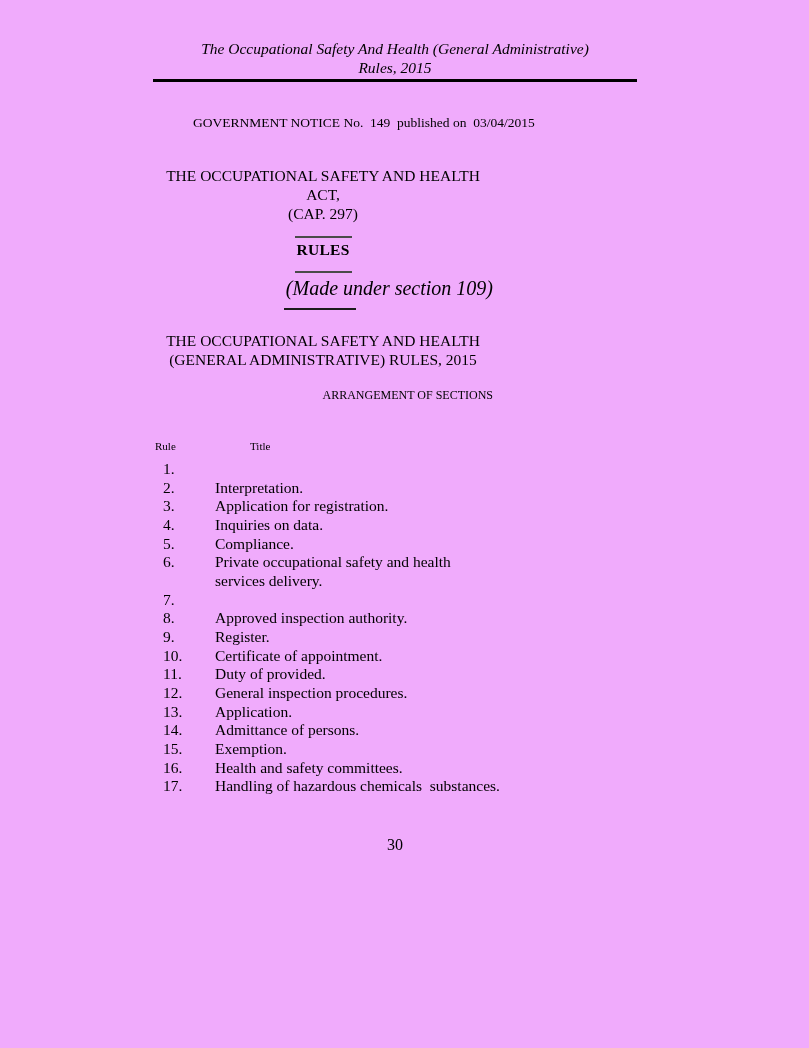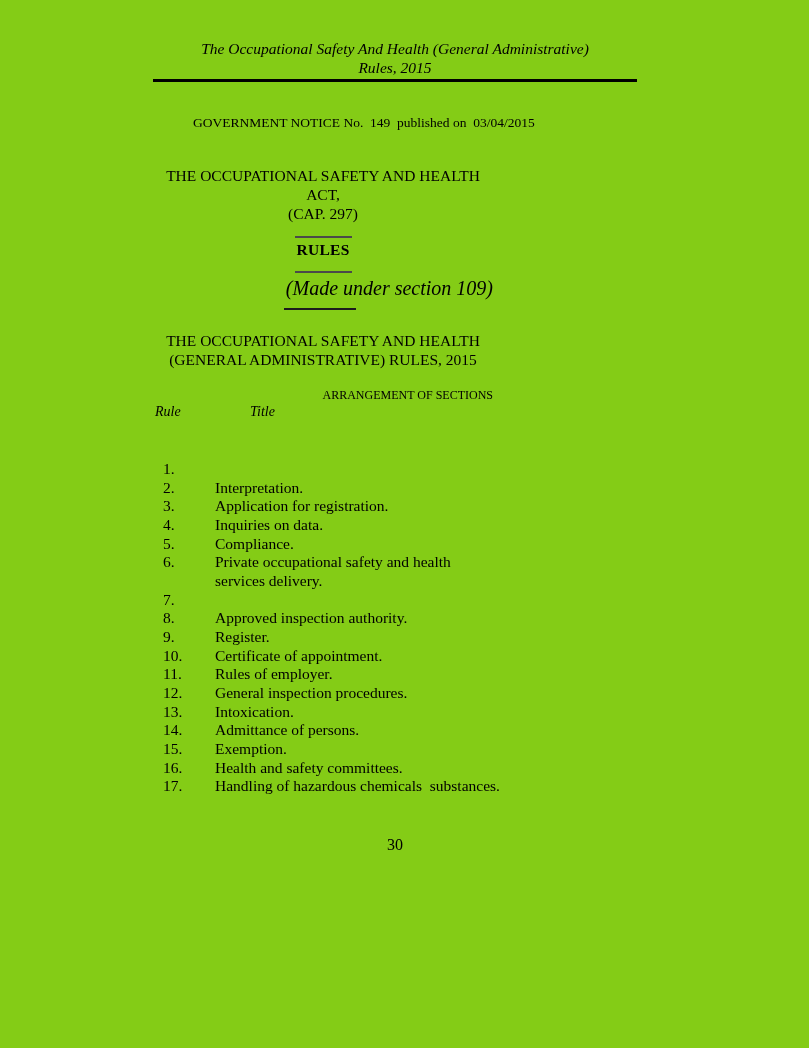--- a/index.html
+++ b/index.html
@@ -5,21 +5,21 @@
   * { margin: 0; padding: 0; box-sizing: border-box; }
   html, body { background: #ffffff; }
   body {
     font-family: "Liberation Serif", "DejaVu Serif", serif;
     color: #000000;
   }
   .page {
     position: relative;
     width: 809px;
     height: 1048px;
-    background: #84cc16;
+    background: #f0abfc;
     overflow: hidden;
   }
   
   .doc-header {
     position: absolute;
     left: 153px;
     top: 39px;
     width: 484px;
     text-align: center;
     font-style: italic;
@@ -92,24 +92,23 @@
     position: absolute;
     left: 153px;
     top: 388px;
     width: 340px;
     text-align: right;
     font-size: 12px;
   }
   .col-row {
     position: absolute;
     left: 155px;
-    top: 404px;
-    width: 340px;
-    font-style: italic;
-    font-size: 14px;
+    top: 440px;
+    width: 340px;
+    font-size: 11px;
   }
   .col-title { position: absolute; left: 95px; top: 0; }
   .toc {
     position: absolute;
     left: 163px;
     top: 460px;
     width: 360px;
     font-size: 15.5px;
   }
   .toc-row {
@@ -224,33 +223,33 @@
       </div>
       <div class="toc-row">
         <div class="toc-num">10.</div>
         <div class="toc-title">
           <div class="toc-line">Certificate of appointment.</div>
         </div>
       </div>
       <div class="toc-row">
         <div class="toc-num">11.</div>
         <div class="toc-title">
-          <div class="toc-line">Rules of employer.</div>
+          <div class="toc-line">Duty of provided.</div>
         </div>
       </div>
       <div class="toc-row">
         <div class="toc-num">12.</div>
         <div class="toc-title">
           <div class="toc-line">General inspection procedures.</div>
         </div>
       </div>
       <div class="toc-row">
         <div class="toc-num">13.</div>
         <div class="toc-title">
-          <div class="toc-line">Intoxication.</div>
+          <div class="toc-line">Application.</div>
         </div>
       </div>
       <div class="toc-row">
         <div class="toc-num">14.</div>
         <div class="toc-title">
           <div class="toc-line">Admittance of persons.</div>
         </div>
       </div>
       <div class="toc-row">
         <div class="toc-num">15.</div>

